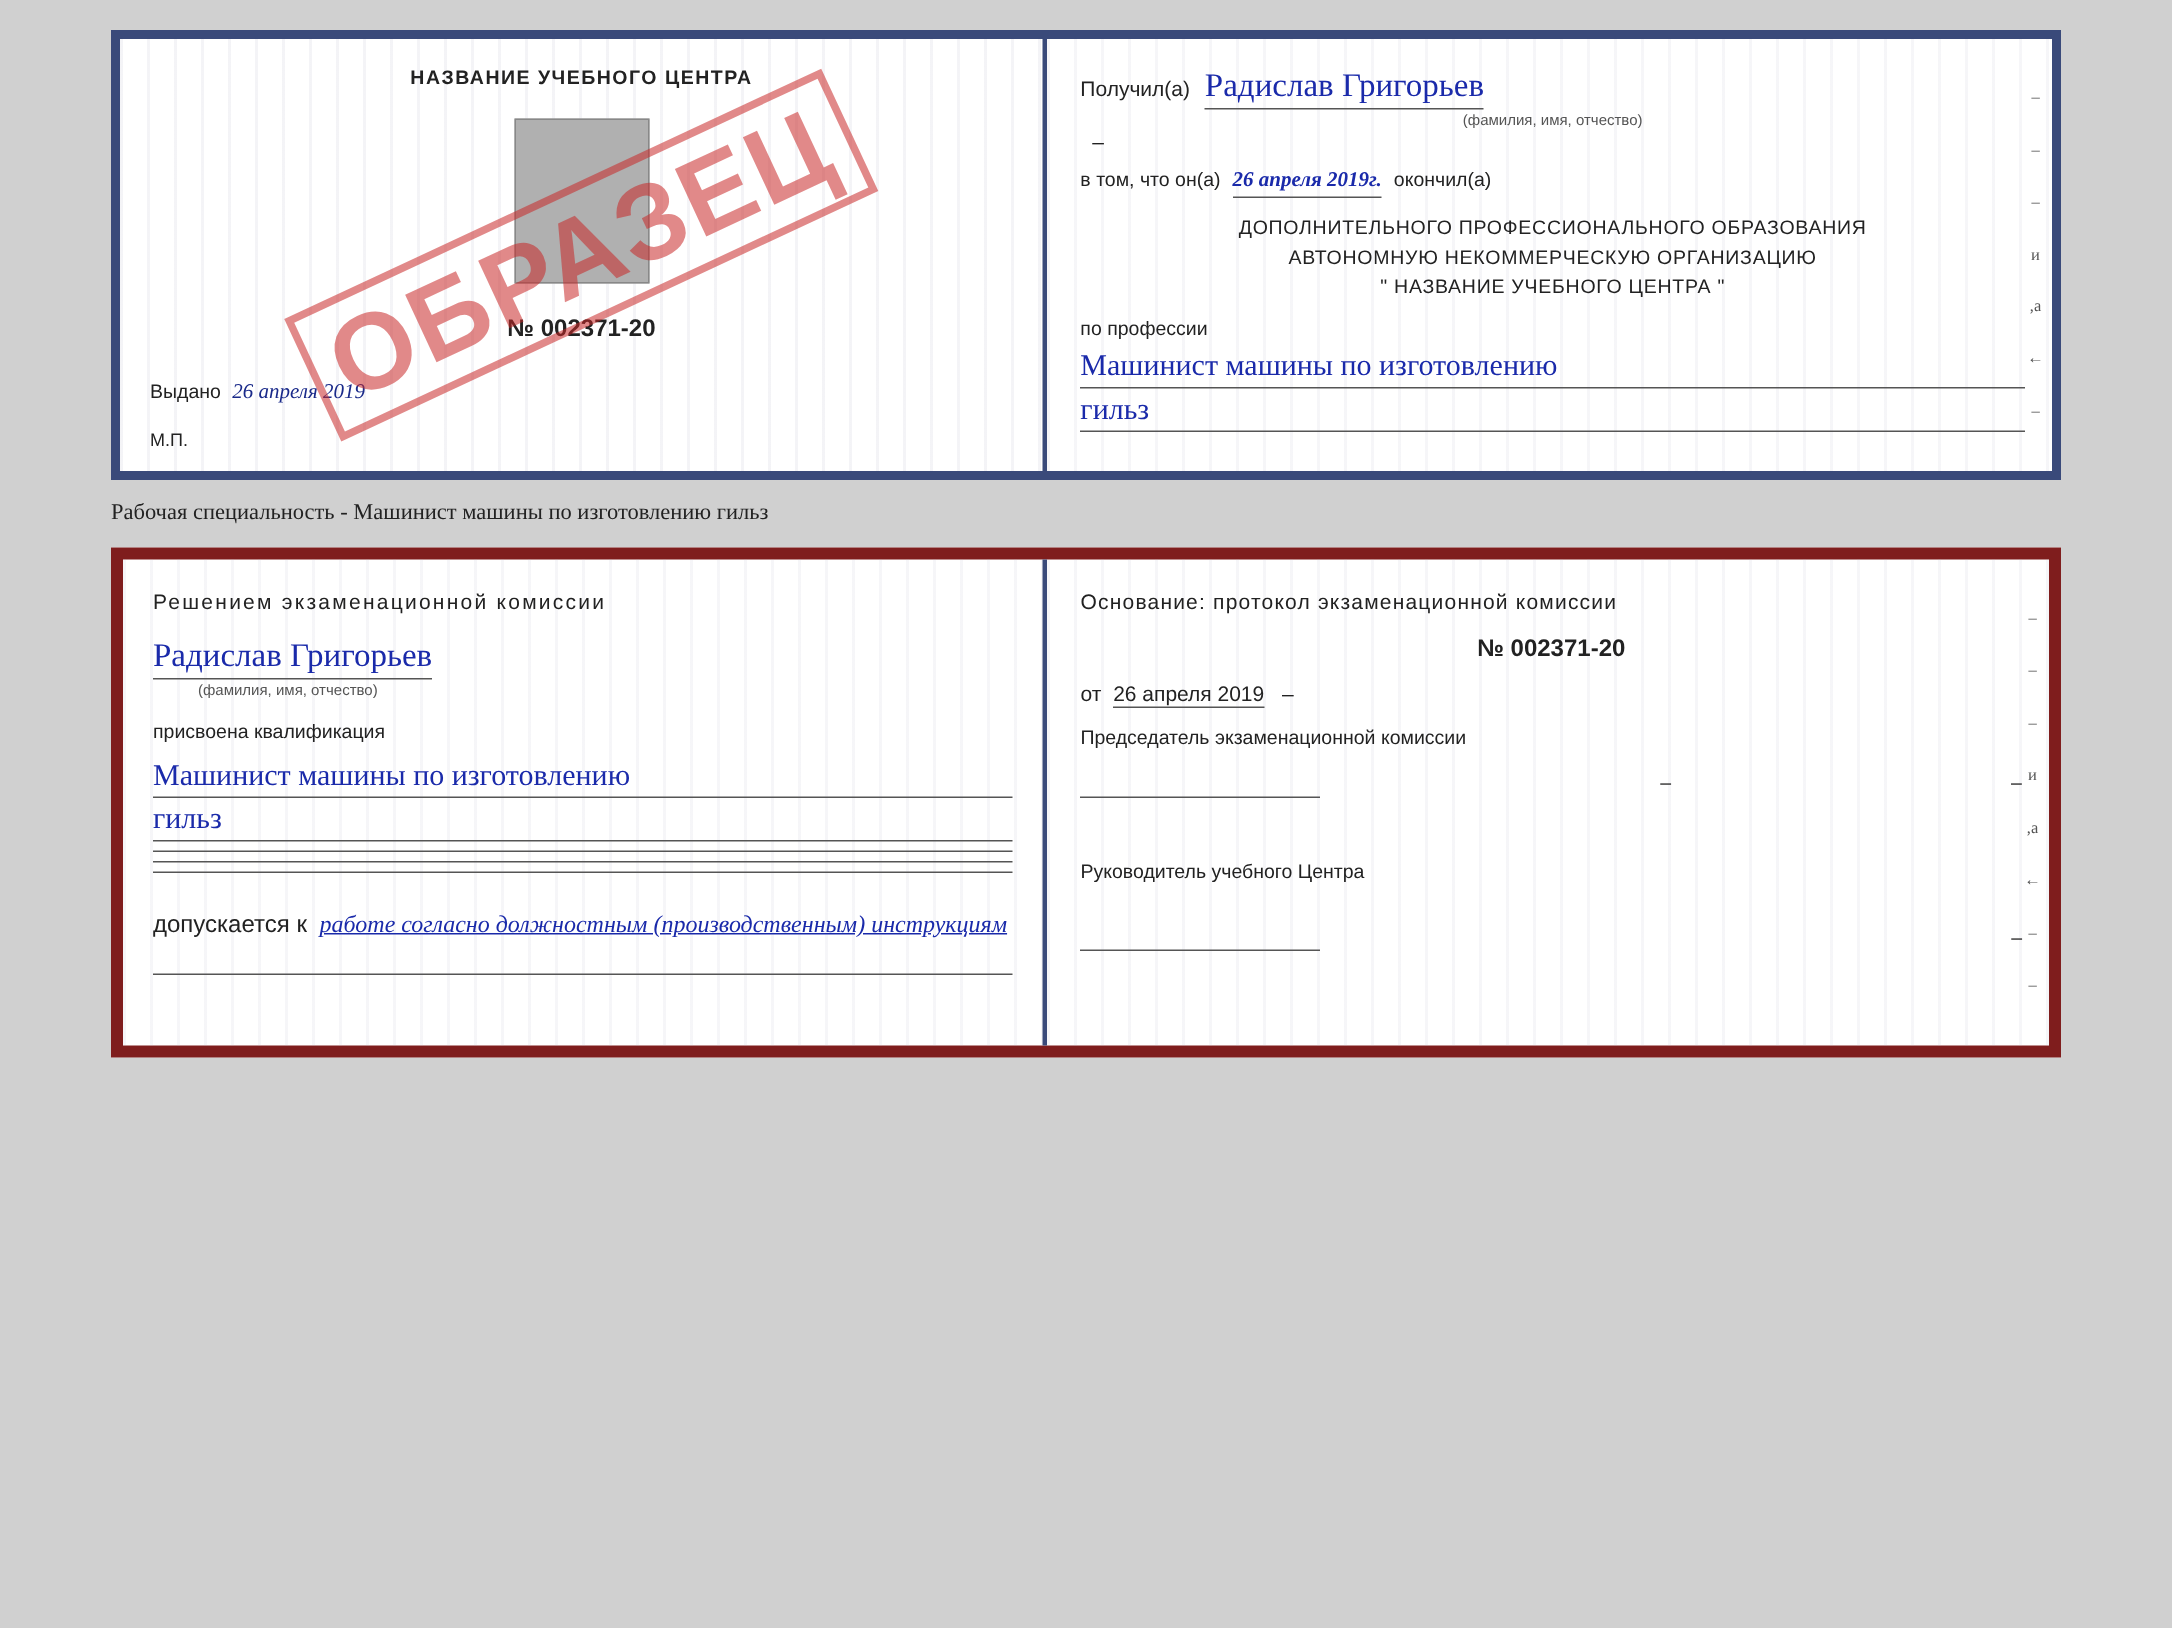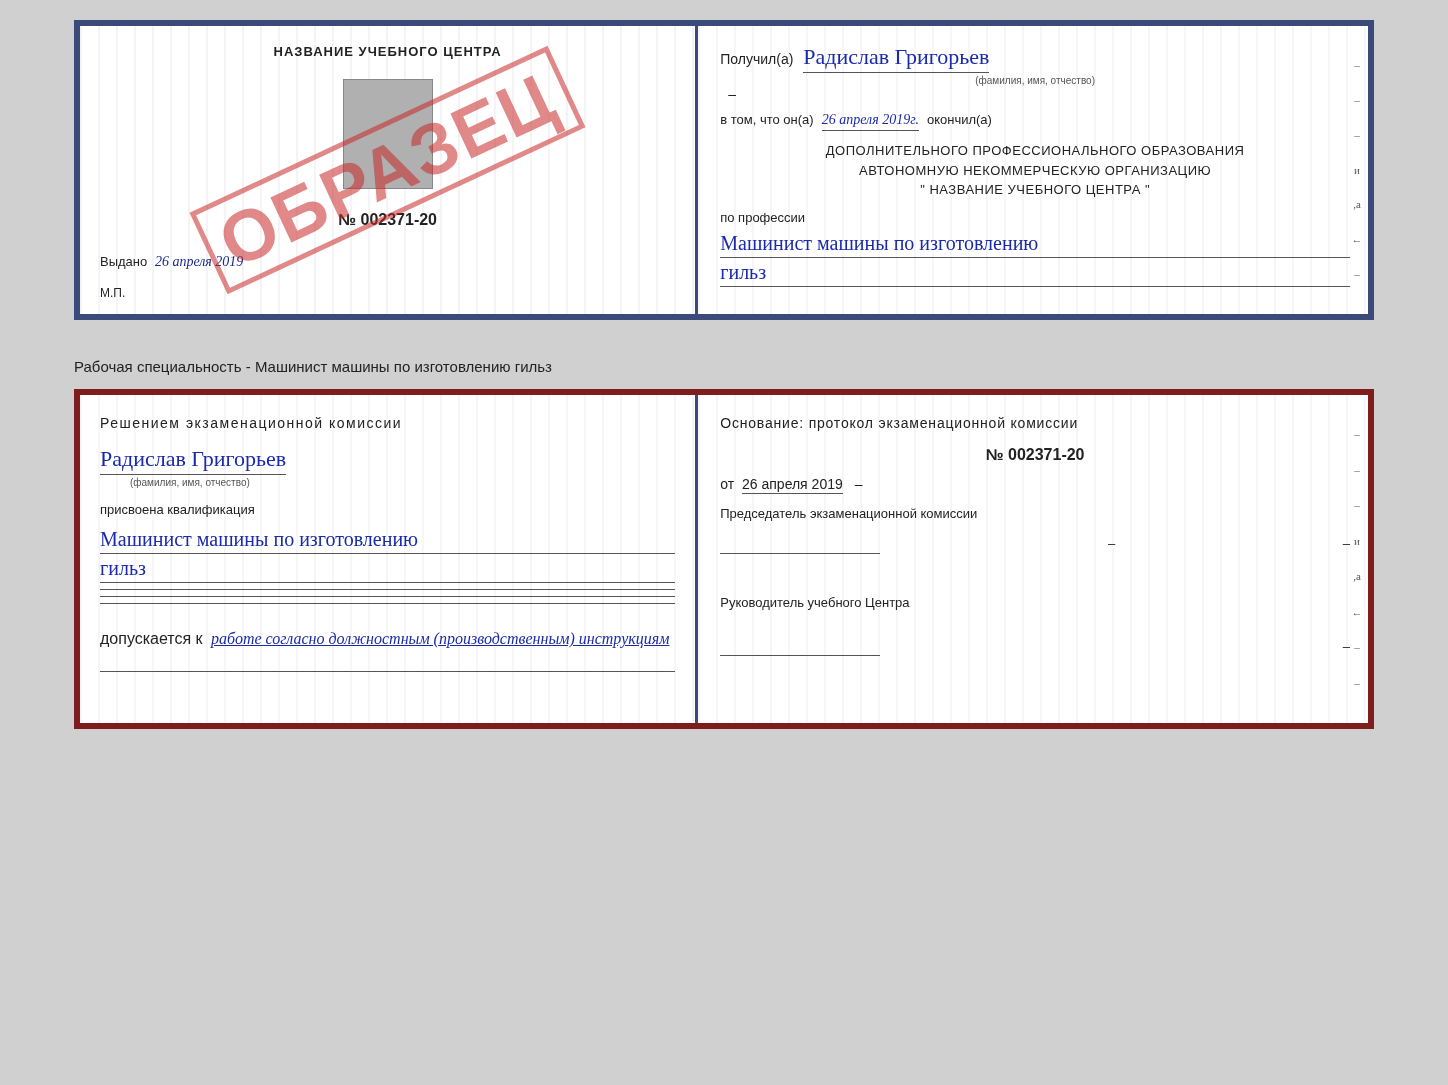--- a/index.html
+++ b/index.html
@@ -185,20 +185,21 @@
       flex-wrap: wrap;
     }
 
     .date-handwritten {
       font-style: italic;
       font-family: 'Times New Roman', serif;
       color: #1a2aaa;
       font-size: 14px;
       border-bottom: 1px solid #555;
       padding-bottom: 2px;
+      font-weight: bold;
     }
 
     .org-block {
       font-size: 13px;
       font-family: Arial, sans-serif;
       color: #222;
       text-align: center;
       line-height: 1.5;
       letter-spacing: 0.5px;
     }
@@ -235,30 +236,29 @@
     .dash-mark {
       font-size: 11px;
       color: #555;
       line-height: 1;
     }
 
     
     .specialty-label {
       font-size: 15px;
       color: #222;
-      font-family: Liberation Sans, sans-serif;
+      font-family: Liberation Serif, serif;
       padding: 4px 0;
-      margin-top: 24px;
     }
 
     
     .bottom-document {
       display: flex;
       width: 100%;
-      border: 6px solid #7f1d1d;
+      border: 8px solid #7f1d1d;
       background: #fff;
       min-height: 340px;
       position: relative;
     }
 
     .bottom-left {
       width: 48%;
       border-right: 3px solid #3a4a7a;
       padding: 18px 20px 14px 20px;
       display: flex;

